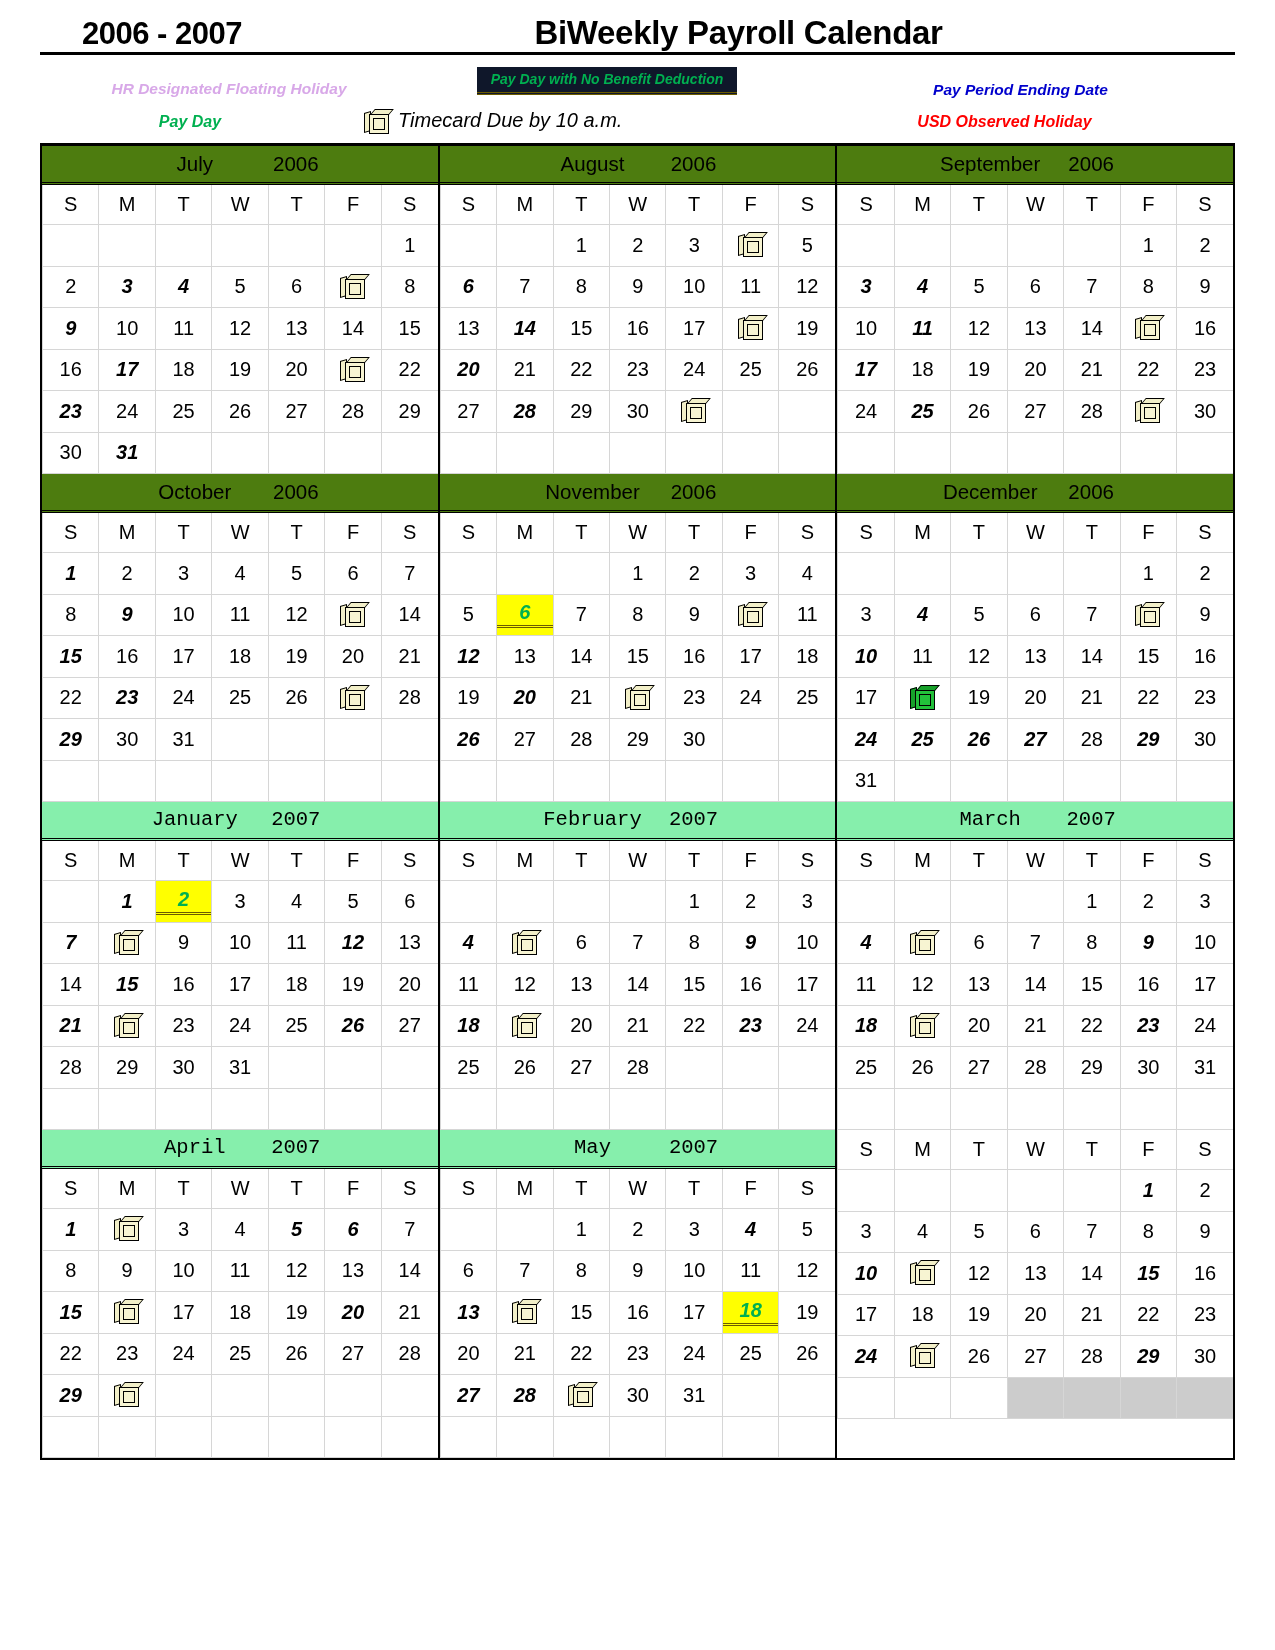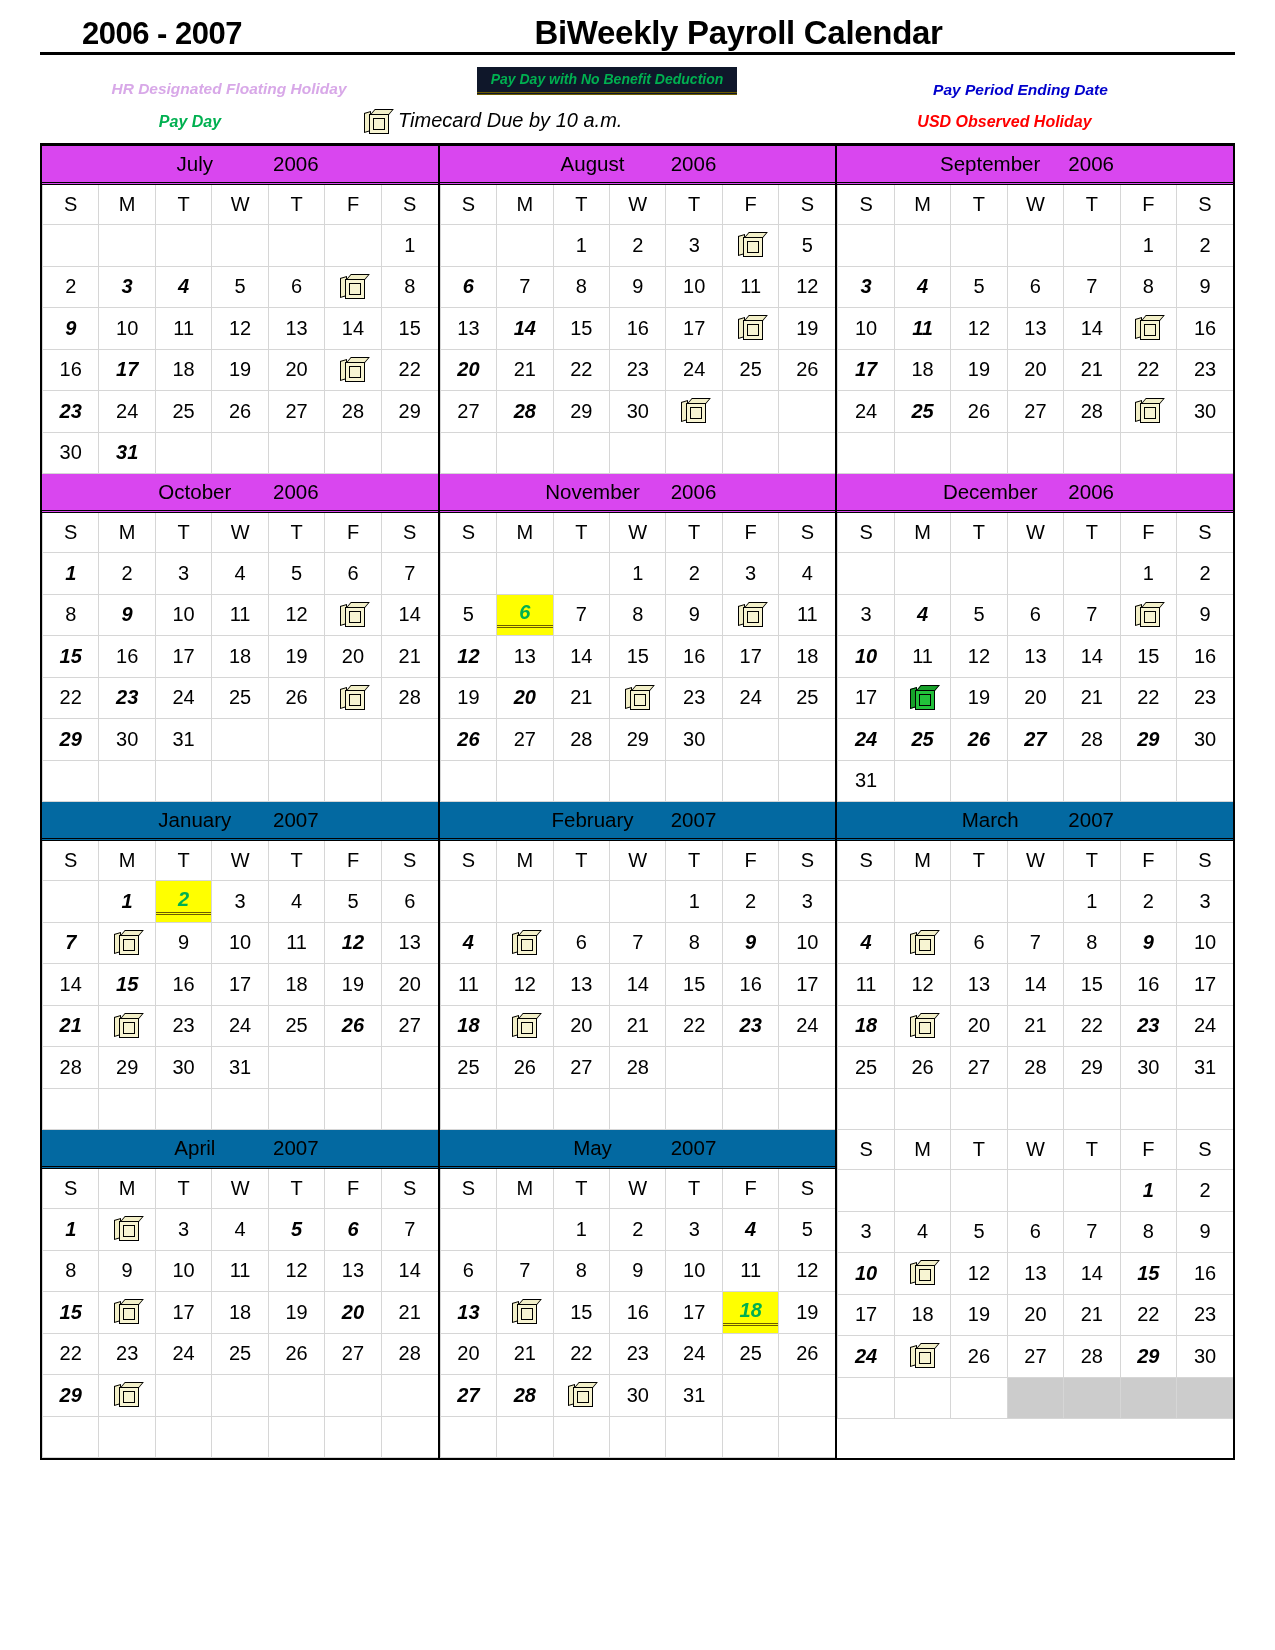--- a/index.html
+++ b/index.html
@@ -45,22 +45,22 @@
   
   .cal{margin:2px 40px 0 40px;border:2.5px solid #000;border-top:3px solid #000;}
   .blockrow{display:flex;}
   .mcol{flex:1;min-width:0;border-right:2.5px solid #000;}
   .mcol:last-child{border-right:none;}
 
   .mhead{
     text-align:center;font-size:20.5px;color:#000;height:36px;line-height:36px;
     border-bottom:3px double #000;white-space:nowrap;
   }
-  .mhead.y2006{background:#d946ef;}
-  .mhead.y2007{background:#0369a1;}
+  .mhead.y2006{background:#4d7c0f;}
+  .mhead.y2007{background:#86efac;font-family:Liberation Mono, monospace;}
   .mhead .mn{display:inline-block;min-width:112px;text-align:center;}
   .mhead .yr{display:inline-block;min-width:90px;text-align:center;}
 
   table.days{width:100%;border-collapse:collapse;table-layout:fixed;}
   table.days th{
     font-weight:normal;font-size:20px;height:37px;text-align:center;
     border:1px solid #d6d6d6;border-top:none;color:#000;
   }
   table.days td{
     height:40.5px;text-align:center;font-size:20px;border:1px solid #d6d6d6;

